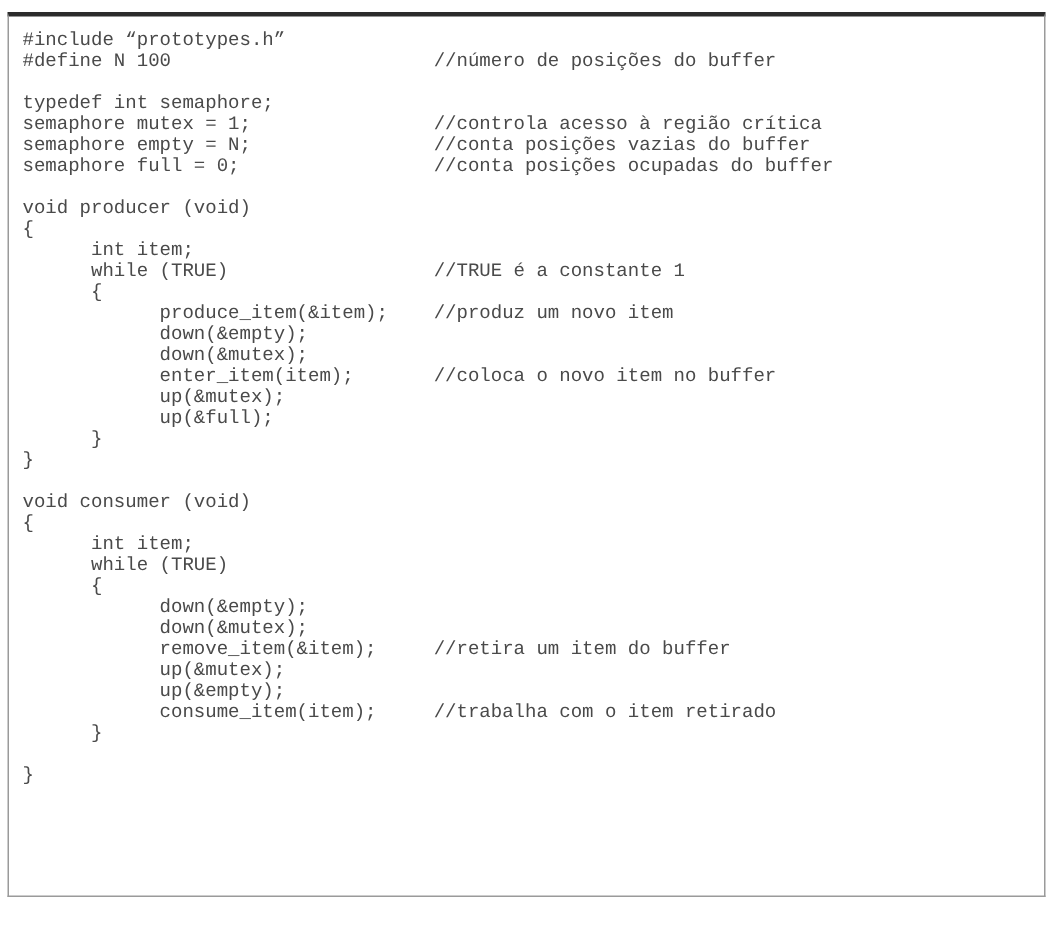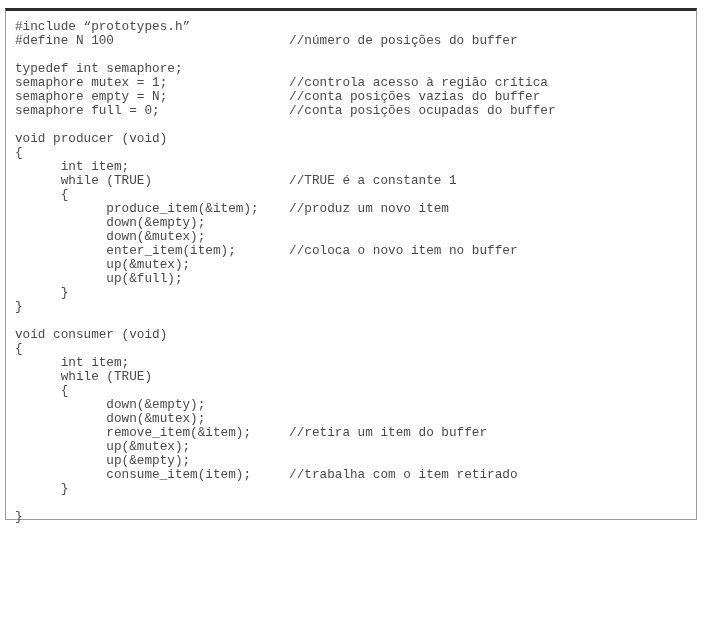--- a/index.html
+++ b/index.html
@@ -20,21 +20,21 @@
     height: 618px;
     background: #ffffff;
   }
 
   
   #code-box {
     position: absolute;
     left: 5px;
     top: 8px;
     width: 692px;
-    height: 512px;
+    height: 590px;
     box-sizing: border-box;
     background: #ffffff;
     border-left: 1px solid #9a9a9a;
     border-right: 1px solid #9a9a9a;
     border-bottom: 1px solid #9a9a9a;
     border-top: 3px solid #2b2b2b;
     padding-left: 33px;
   }
 
   #code-listing {

